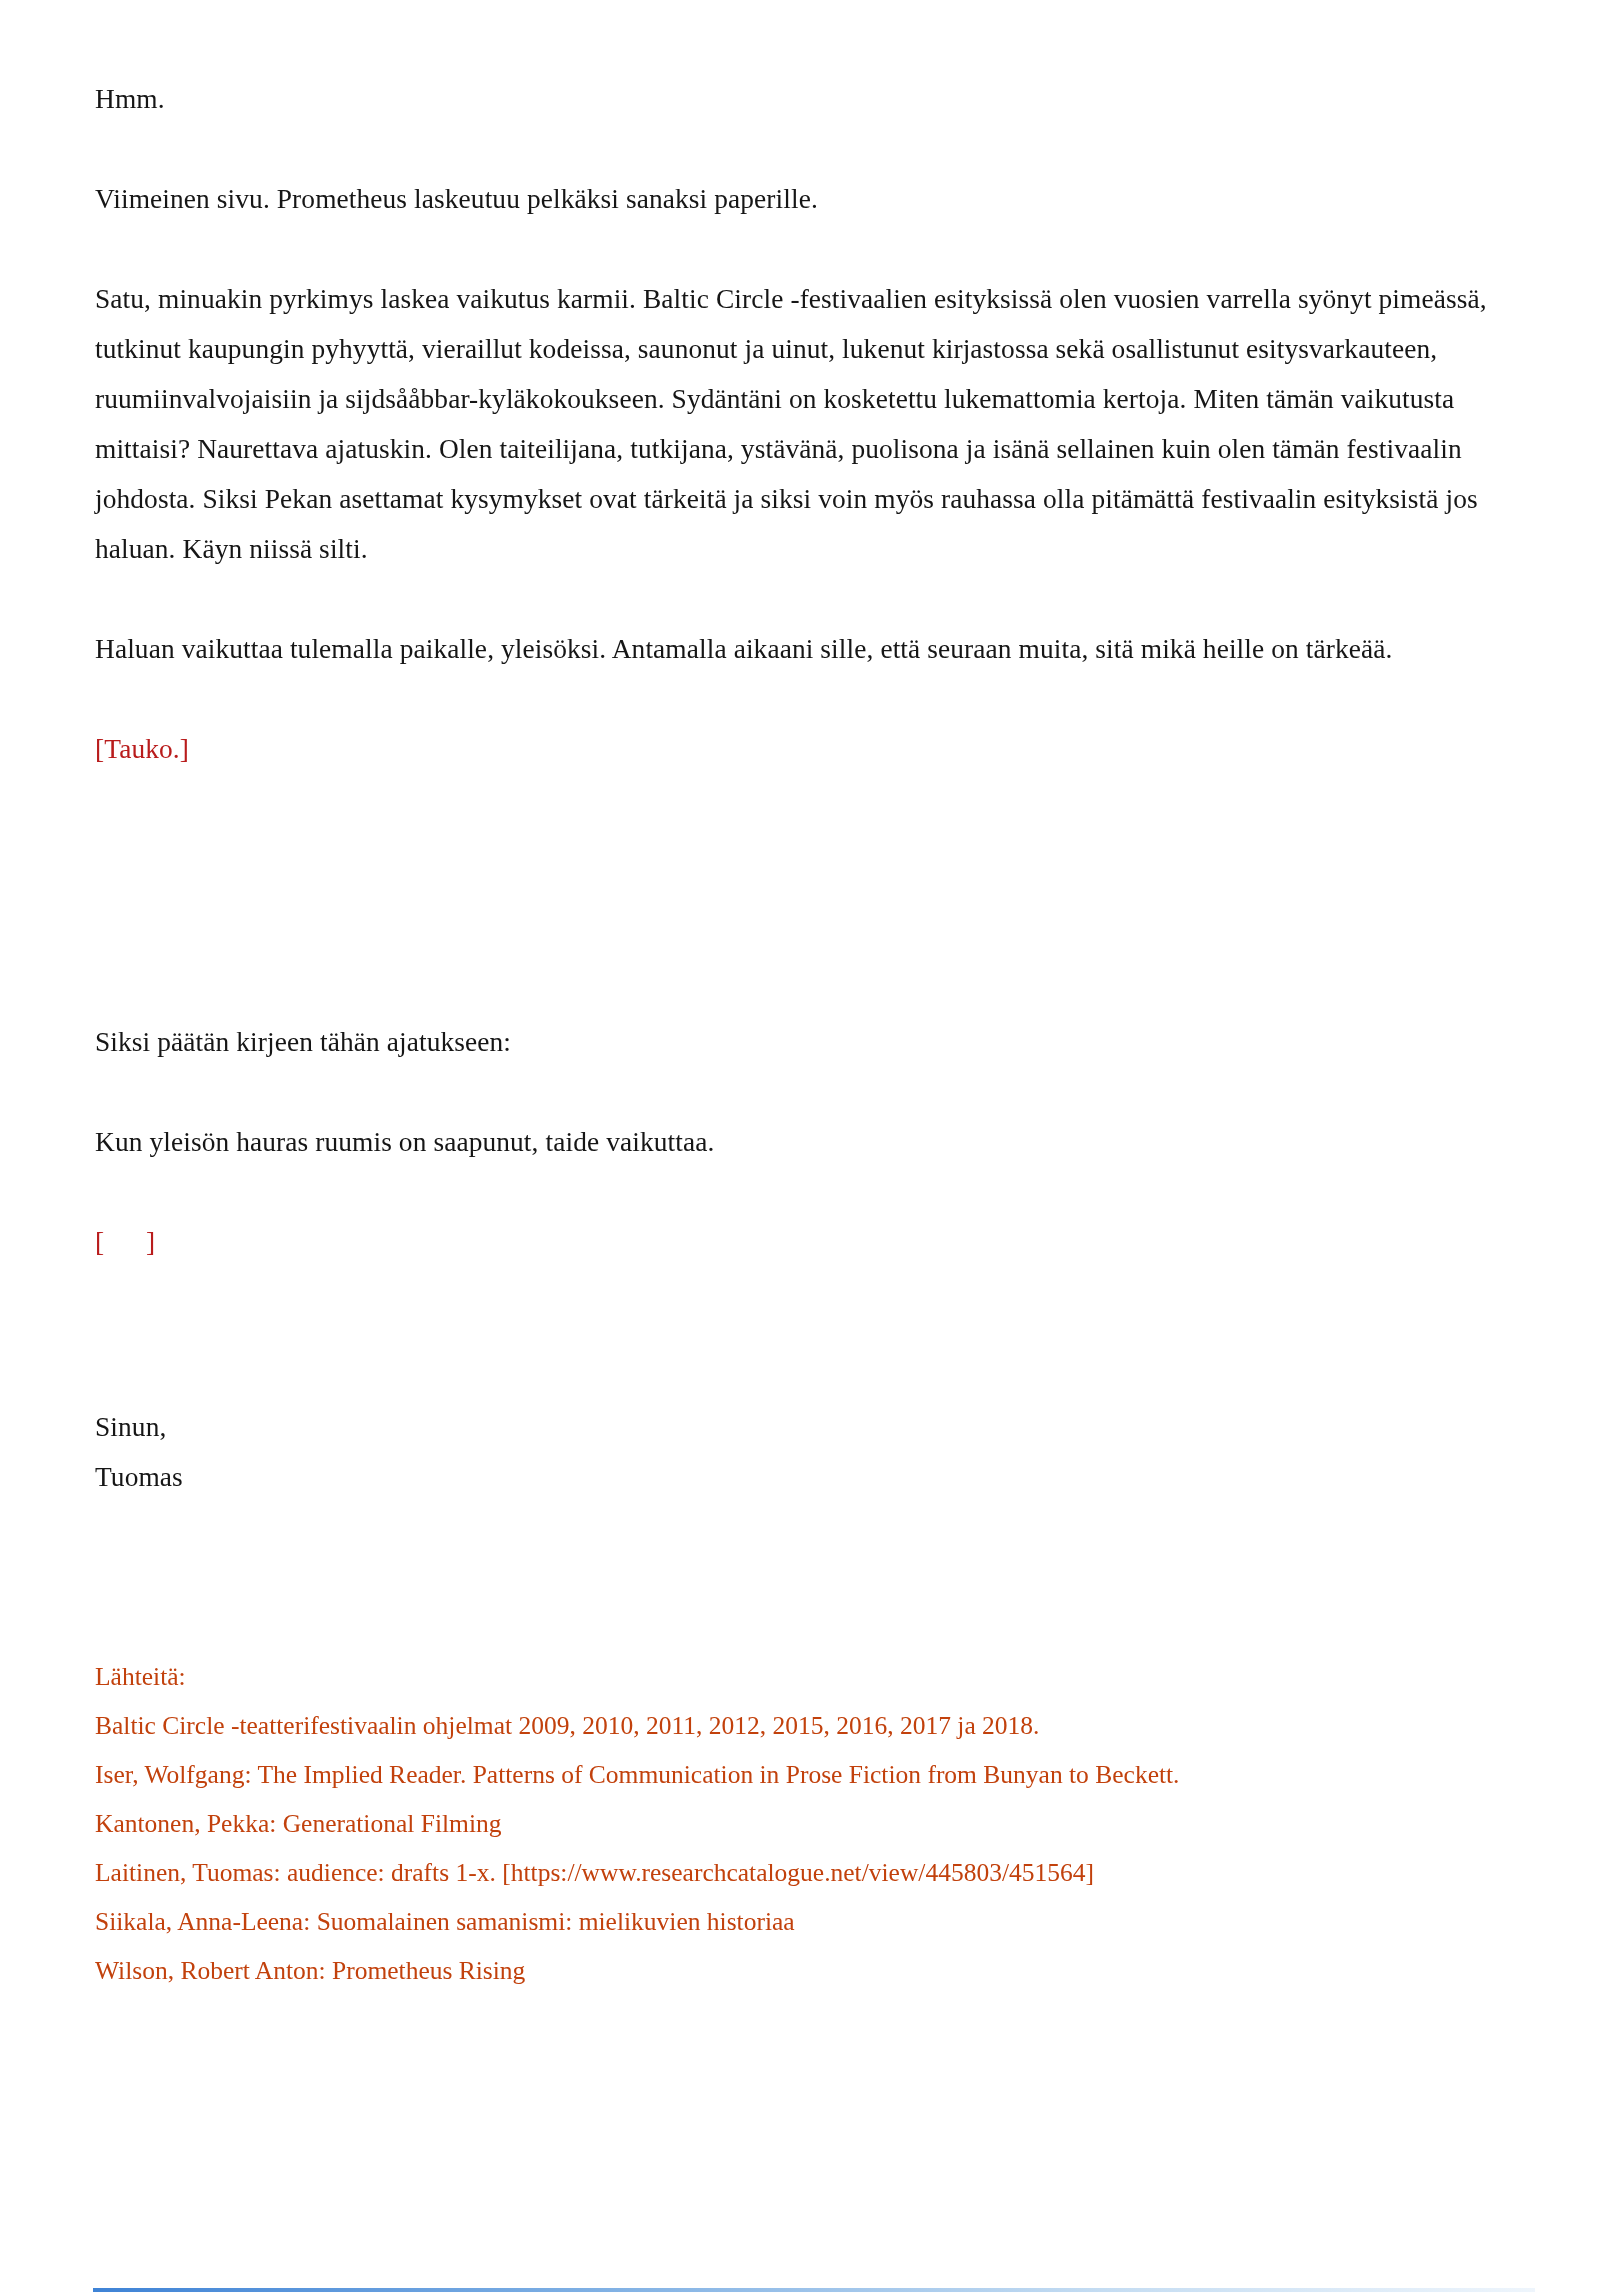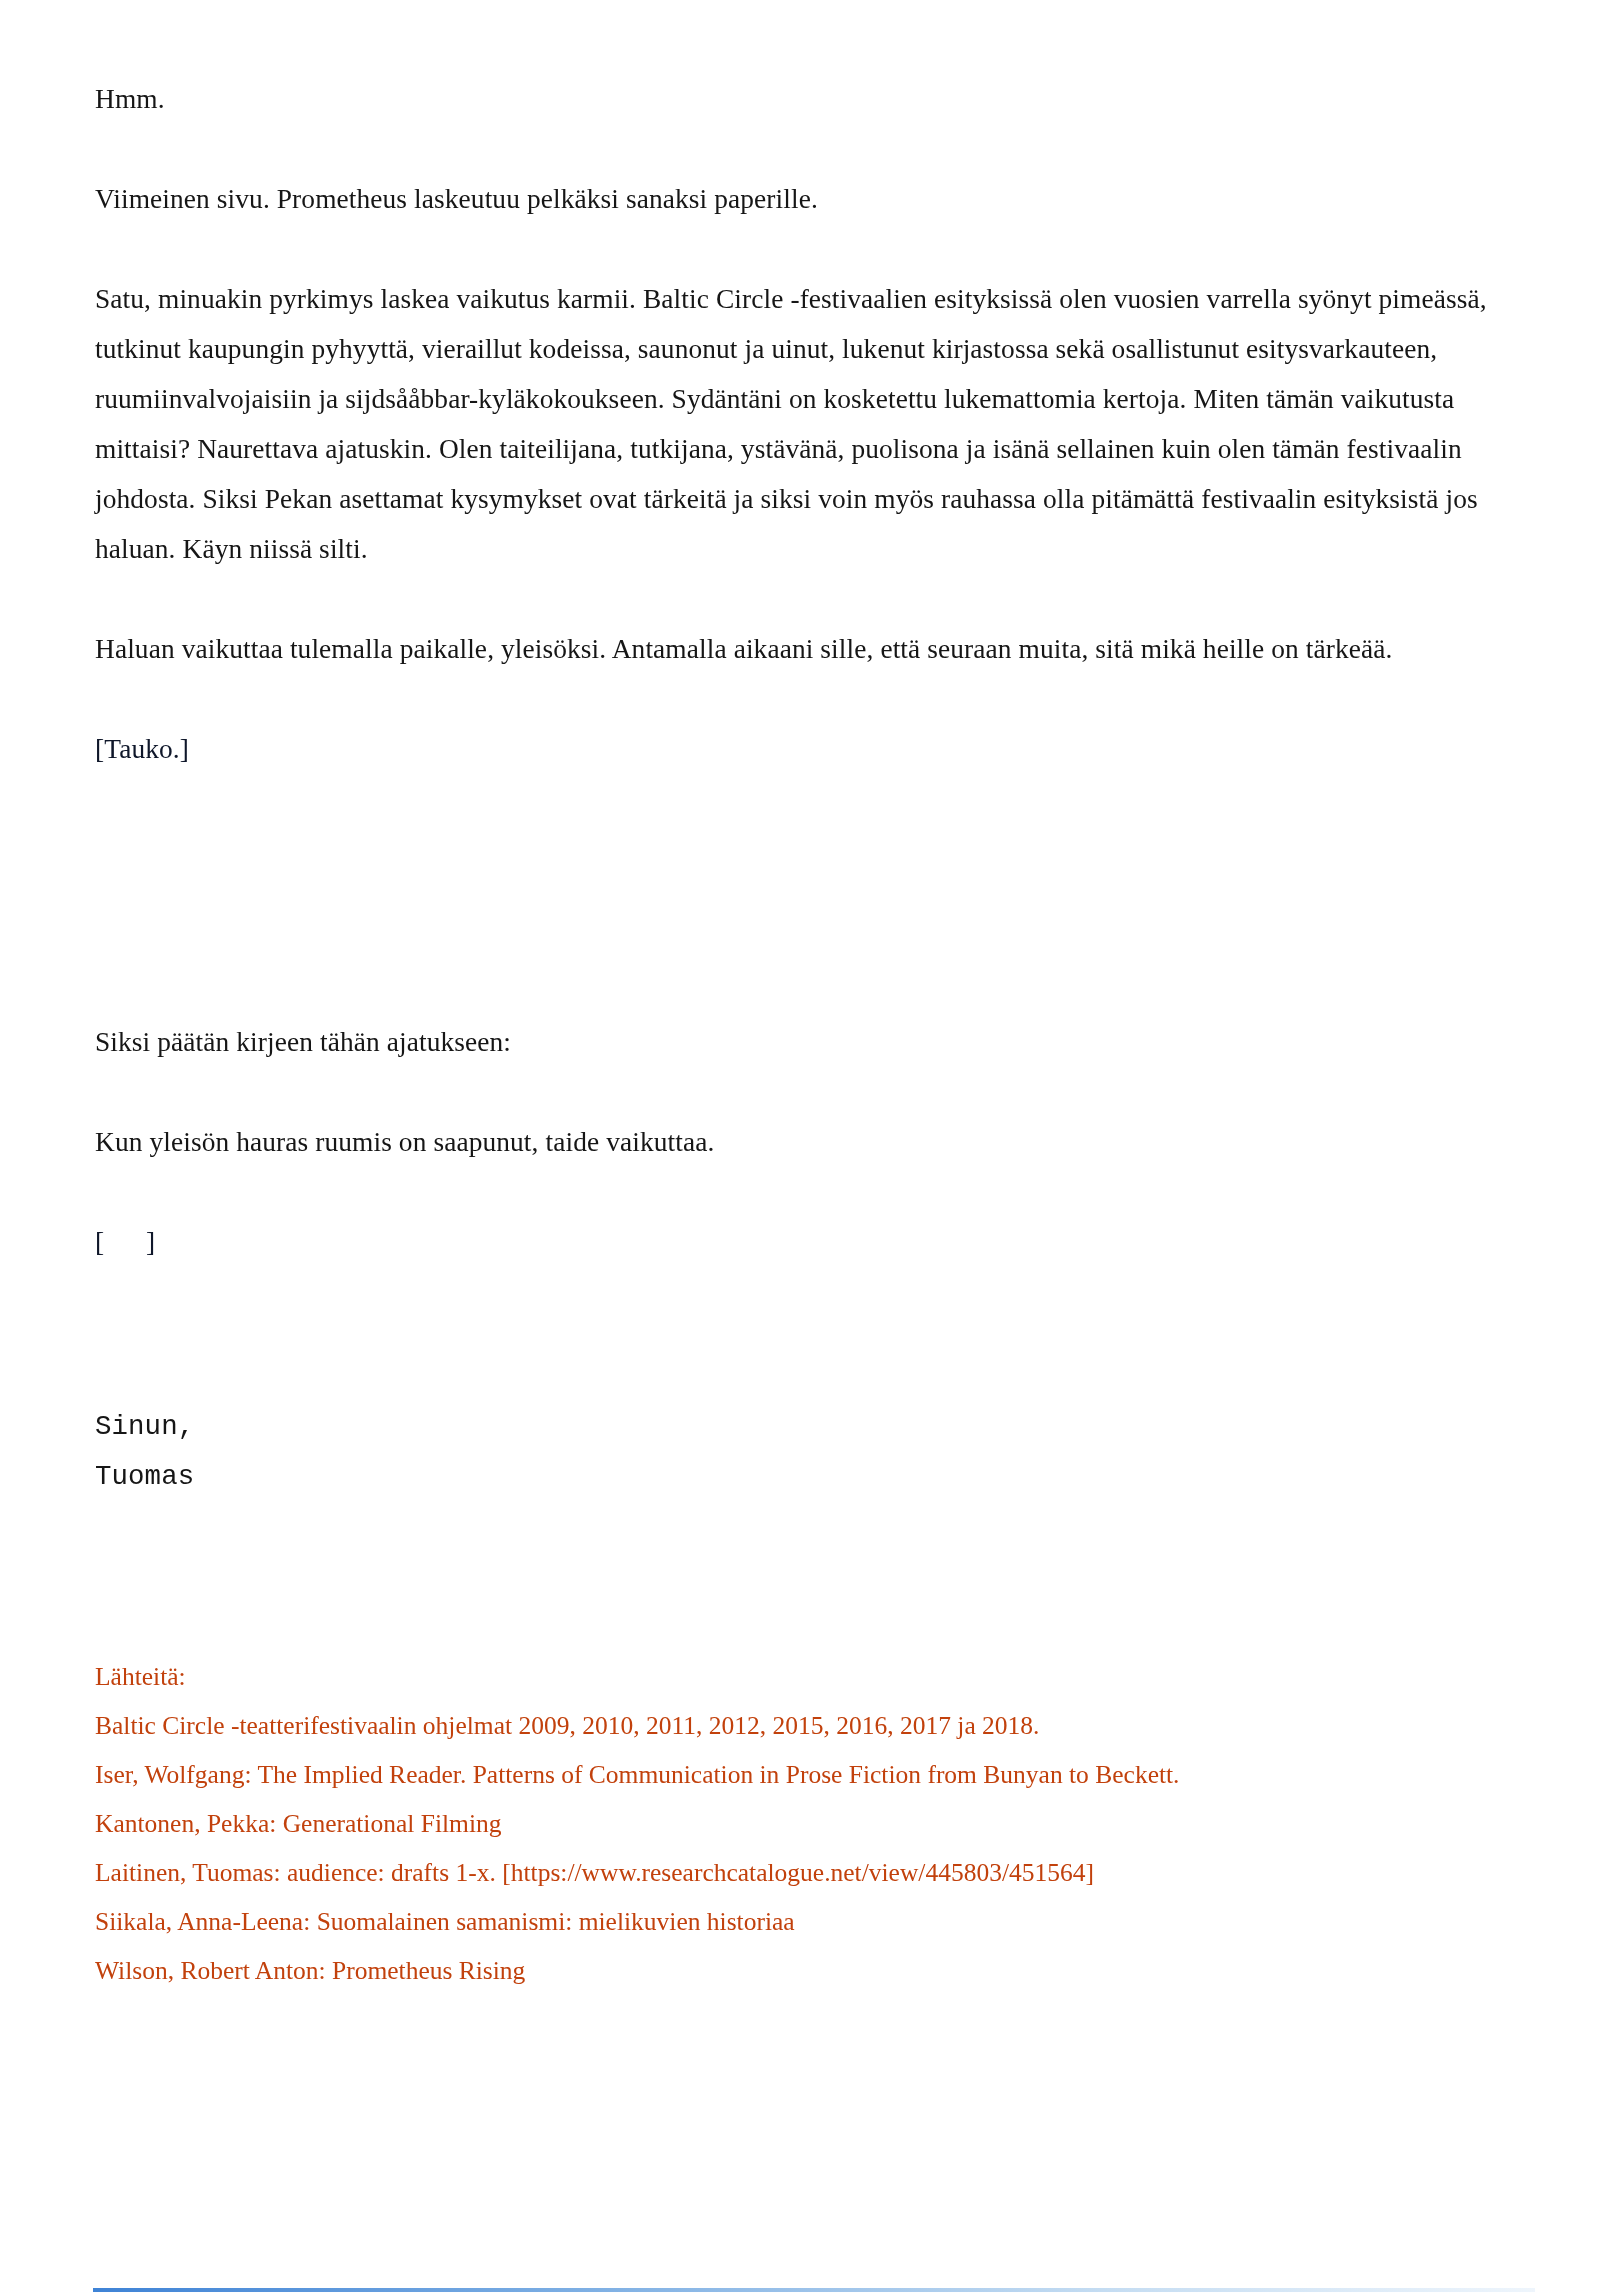--- a/index.html
+++ b/index.html
@@ -22,32 +22,31 @@
     box-sizing: border-box;
   }
   .para {
     font-size: 27.4px;
     line-height: 50px;
     margin: 0 0 50px 0;
     max-width: 1431px;
     letter-spacing: 0.1px;
   }
   .marker {
-    color: #0f172a;
+    color: #b91c1c;
     white-space: pre;
   }
   .pause-gap {
     margin-bottom: 243px;
   }
   .empty-gap {
     margin-bottom: 135px;
   }
   .signoff {
     margin-bottom: 150px;
-    font-family: Liberation Mono, monospace;
   }
   .signoff .line {
     display: block;
   }
   .references {
     color: #c2410c;
     font-size: 25.5px;
     line-height: 49px;
   }
   .references p {

